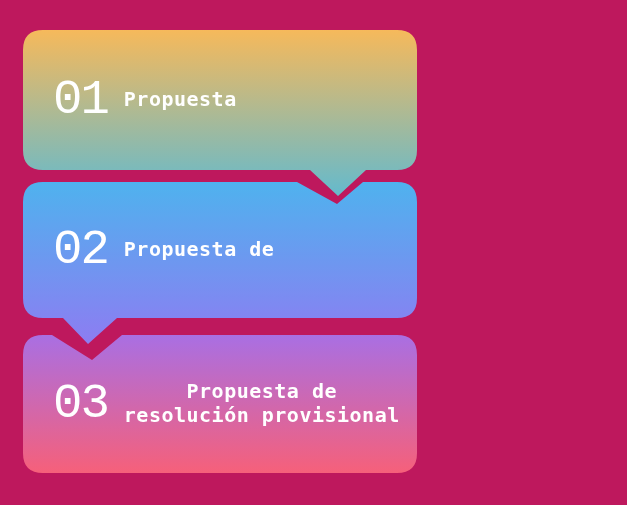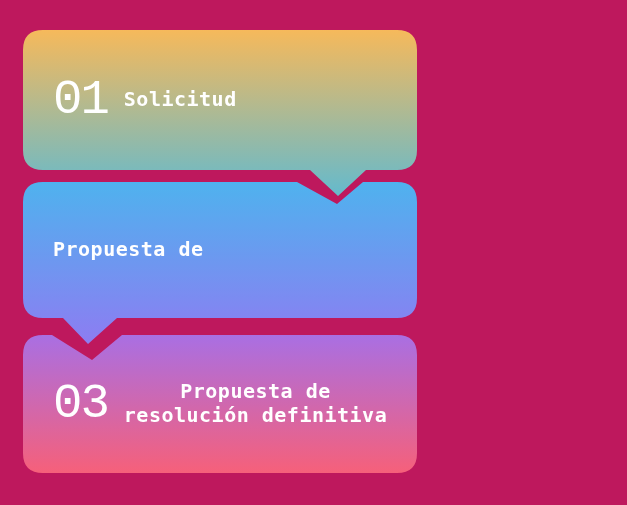--- a/index.html
+++ b/index.html
@@ -108,32 +108,33 @@
              H 52 L 92 360 L 122 335
              H 397 Q 417 335 417 355
              V 453 Q 417 473 397 473
              H 43 Q 23 473 23 453
              V 355 Q 23 335 43 335 Z" fill="url(#gradStep3)"></path>
   </svg>
 
   <div class="step-text step-text-1">
     <div class="step-number">01</div>
     <div class="step-title">
-      <span>Solicitud</span>
+      <span>Propuesta</span>
       <span></span>
     </div>
   </div>
 
   <div class="step-text step-text-2">
+    <div class="step-number">02</div>
     <div class="step-title">
       <span>Propuesta de</span>
     </div>
   </div>
 
   <div class="step-text step-text-3">
     <div class="step-number">03</div>
     <div class="step-title">
       <span>Propuesta de</span>
-      <span>resolución definitiva</span>
+      <span>resolución provisional</span>
     </div>
   </div>
 
 </div>
 
 </body></html>

